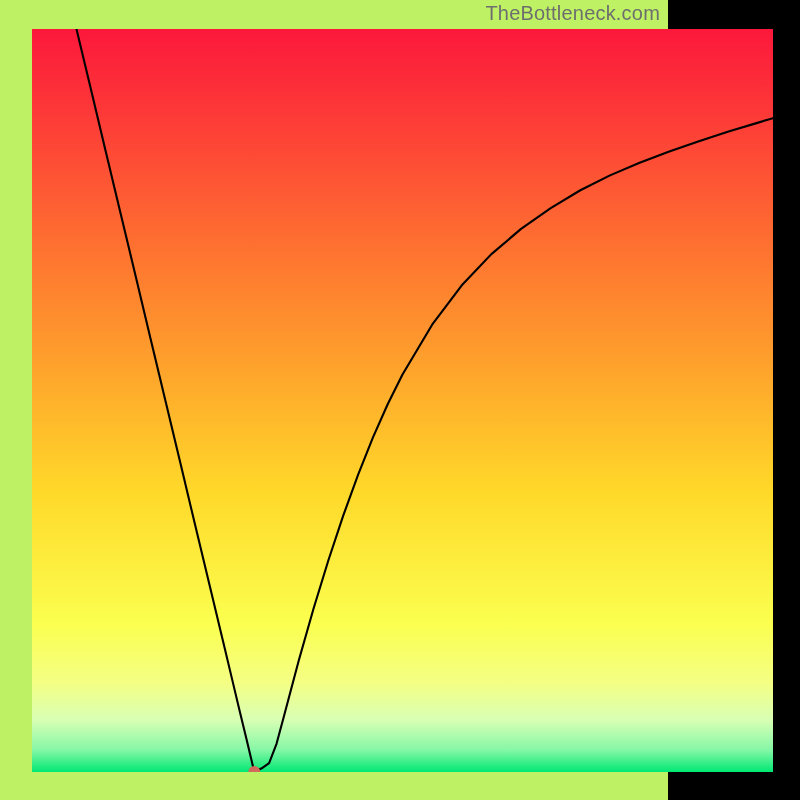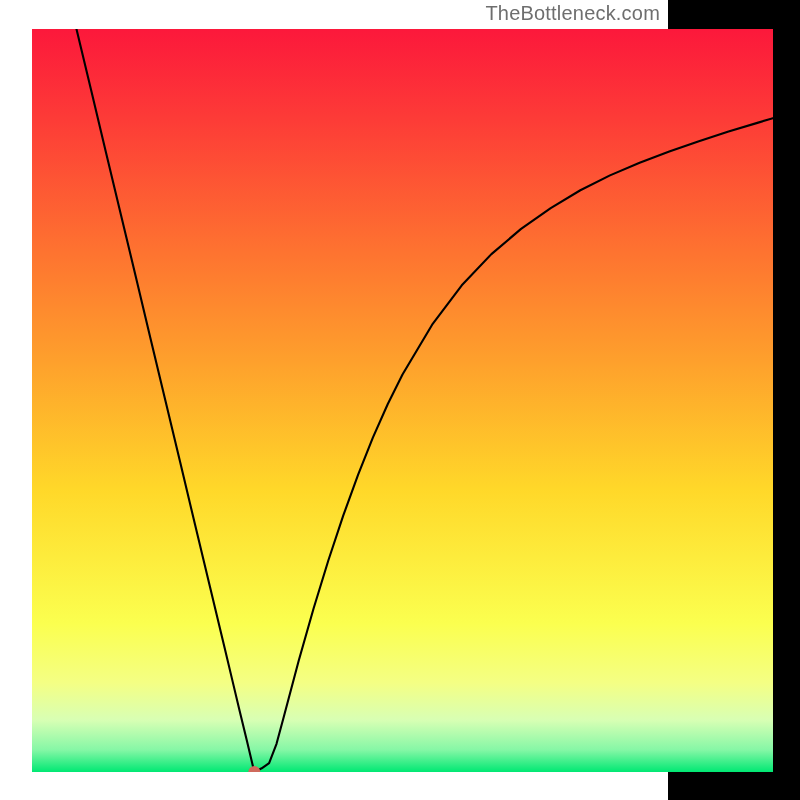--- a/index.html
+++ b/index.html
@@ -10,21 +10,21 @@
     background: #000;
     overflow: hidden;
     font-family: Arial, Helvetica, sans-serif;
   }
   .frame {
     position: absolute;
     left: 0;
     top: 0;
     width: 668px;
     height: 800px;
-    background: #ffffff;
+    background: #bef264;
   }
   .watermark {
     position: absolute;
     top: 2px;
     right: 8px;
     color: #6e6e6e;
     font-size: 20px;
     font-weight: 400;
     letter-spacing: 0.2px;
     z-index: 10;

